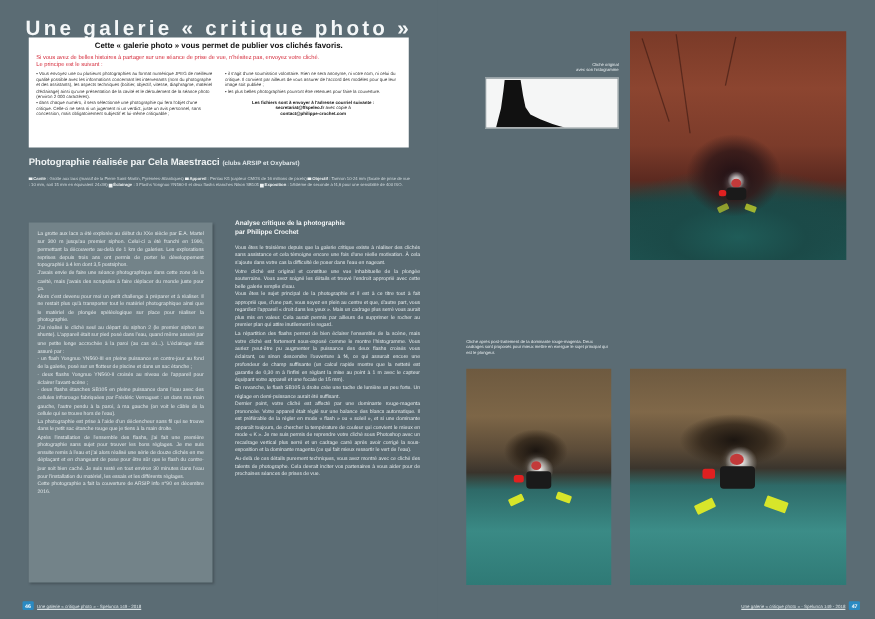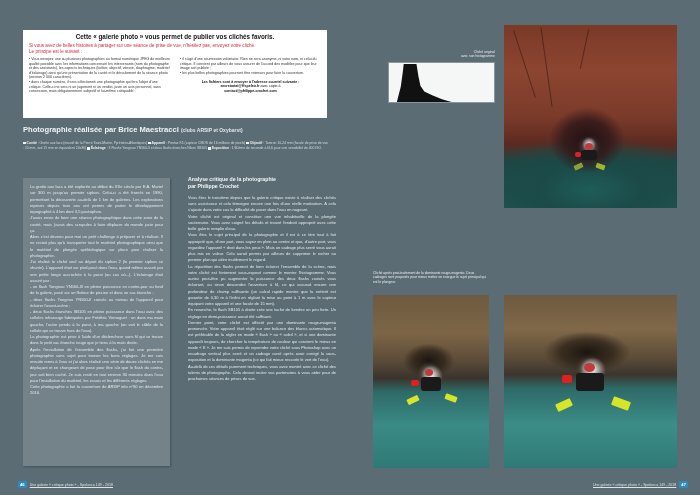--- a/index.html
+++ b/index.html
@@ -114,20 +114,21 @@
       position: absolute; left: 23px; top: 271px; width: 116px;
       font-size: 3.4px; line-height: 4.4px; color: #e6ecee;
     }
   </style>
 </head>
 <body>
 
 <div class="spread">
 
   <div class="page-left">
+    <div class="galerie-title">Une galerie « critique photo »</div>
 
     <div class="intro-box">
       <div class="box-title">Cette « galerie photo » vous permet de publier vos clichés favoris.</div>
       <div class="box-red">Si vous avez de belles histoires à partager sur une séance de prise de vue, n'hésitez pas, envoyez votre cliché.</div>
       <div class="box-red">Le principe est le suivant :</div>
       <div class="intro-cols">
         <div class="col">
           <p>• Vous envoyez une ou plusieurs photographies au format numérique JPEG de meilleure qualité possible avec les informations concernant les intervenants (nom du photographe et des assistants), les aspects techniques (boîtier, objectif, vitesse, diaphragme, matériel d'éclairage) ainsi qu'une présentation de la cavité et le déroulement de la séance photo (environ 2 000 caractères).</p>
           <p>• dans chaque numéro, il sera sélectionné une photographie qui fera l'objet d'une critique. Celle-ci ne sera ni un jugement ni un verdict, juste un avis personnel, sans concession, mais obligatoirement subjectif et lui-même critiquable ;</p>
         </div>
@@ -137,21 +138,21 @@
           <div class="contact">Les fichiers sont à envoyer à l'adresse courriel suivante :</div>
           <div class="contact-line">
             <span>secretariat@ffspeleo.fr</span><span style="font-weight:normal"> avec copie à</span>
           </div>
           <div class="contact-line">contact@philippe-crochet.com</div>
         </div>
       </div>
     </div>
 
     <div class="credit-title">
-      <span>Photographie réalisée par Brice Maestracci</span>
+      <span>Photographie réalisée par Cela Maestracci</span>
       <span class="clubs">(clubs ARSIP et Oxybarst)</span>
     </div>
 
     <div class="credit-details">
       <span class="sq"></span><b>Cavité</b><span> : Grotte aux lacs (massif de la Pierre Saint-Martin, Pyrénées-Atlantiques) </span>
       <span class="sq"></span><b>Appareil</b><span> : Pentax K5 (capteur CMOS de 16 millions de pixels) </span>
       <span class="sq"></span><b>Objectif</b><span> : Tamron 10-24 mm (focale de prise de vue : 10 mm, soit 15 mm en équivalent 24x36) </span>
       <span class="sq"></span><b>Éclairage</b><span> : 3 Flashs Yongnuo YN560-II et deux flashs étanches Nikon SB105 </span>
       <span class="sq"></span><b>Exposition</b><span> : 1/60ème de seconde à f4,6 pour une sensibilité de 400 ISO.</span>
     </div>

